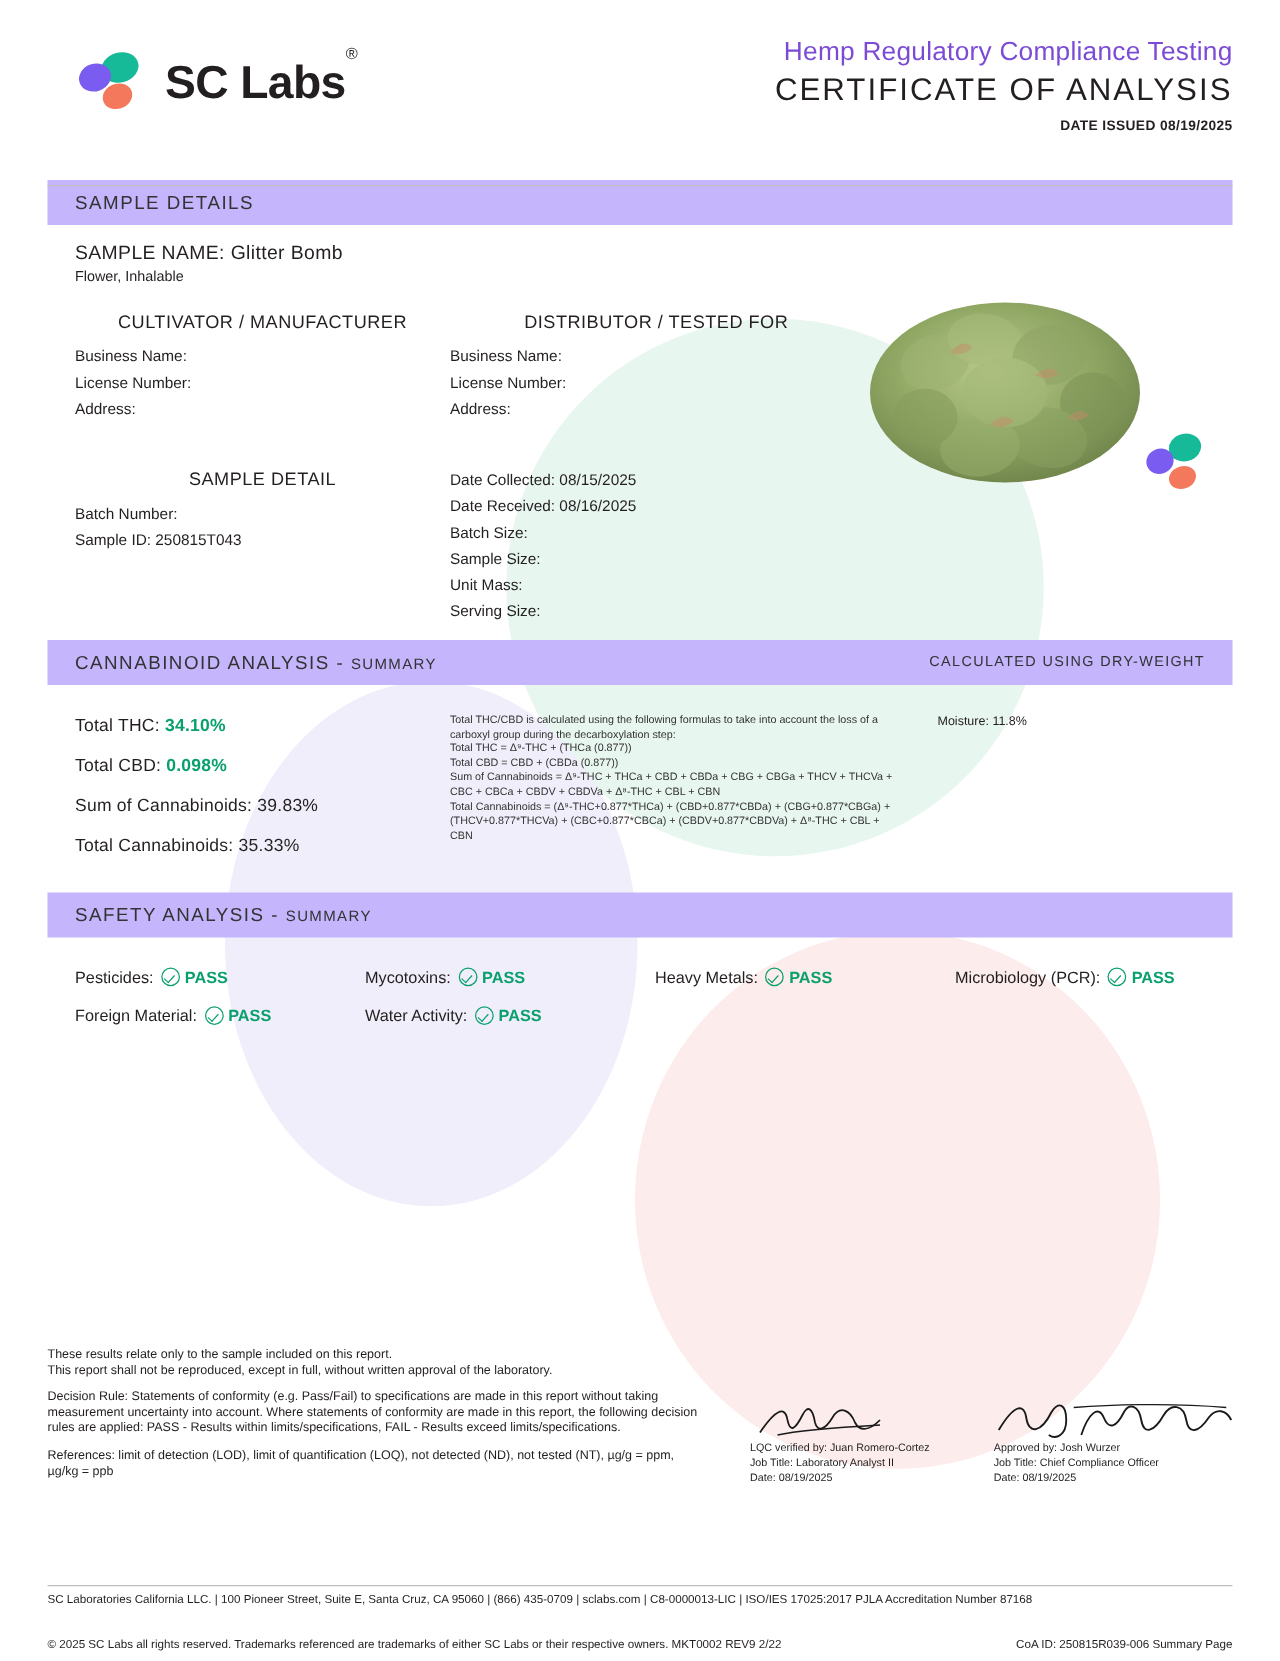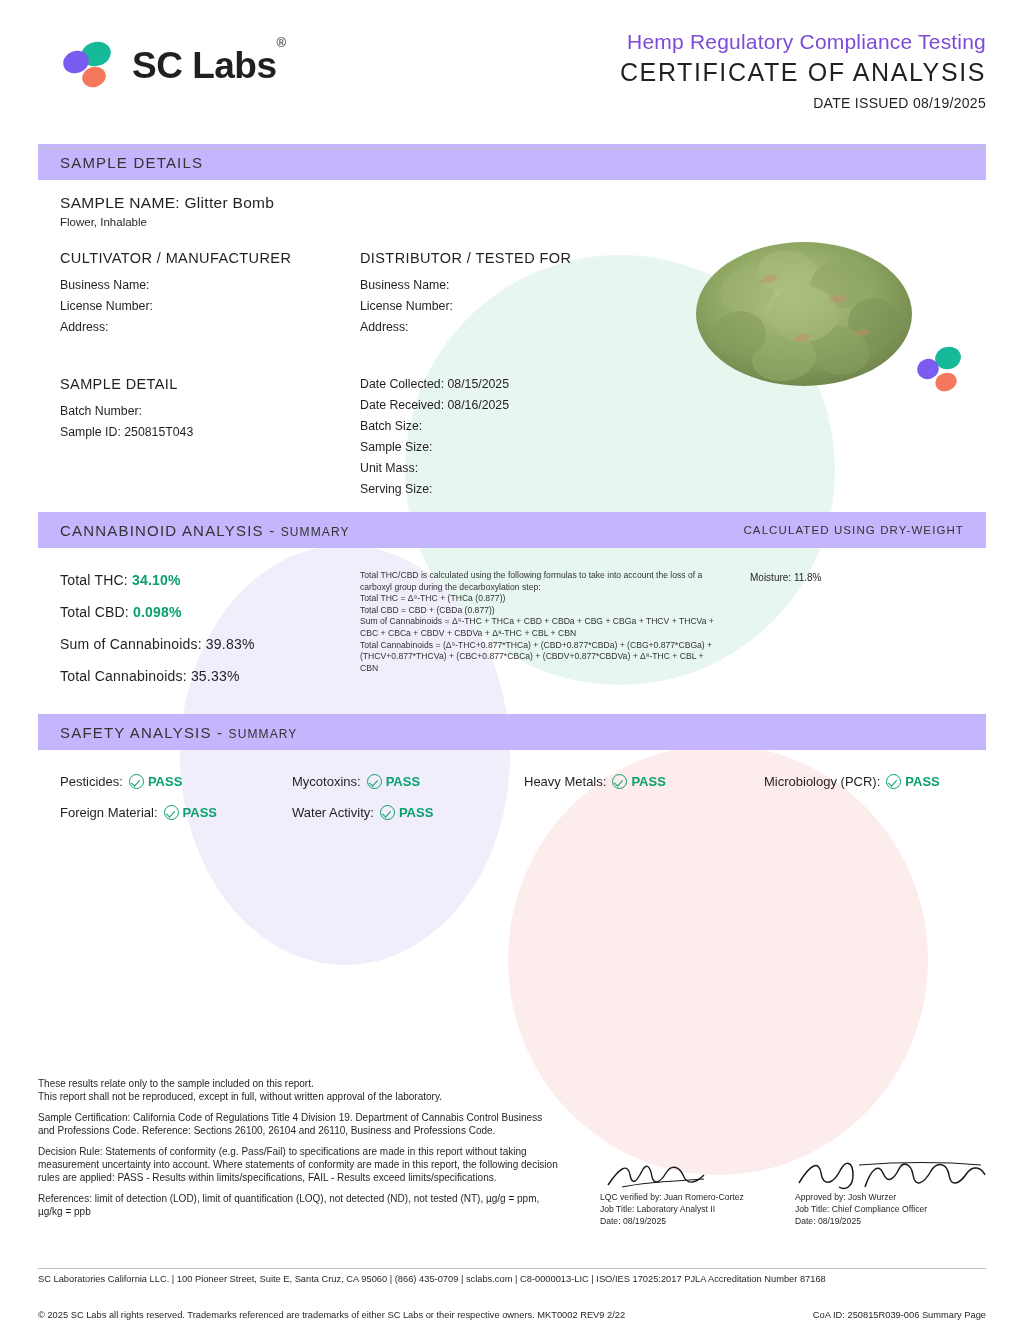--- a/index.html
+++ b/index.html
@@ -75,22 +75,22 @@
     margin-bottom: 4px;
   }
   .hdr-title2 {
     font-size: 25px;
     letter-spacing: 1.6px;
     color: #231f20;
     font-weight: 400;
     margin-bottom: 8px;
   }
   .hdr-date {
-    font-size: 14px;
-    font-weight: normal;
+    font-size: 11px;
+    font-weight: bold;
     letter-spacing: 0.3px;
     color: #231f20;
   }
   .hdr-rule {
     position: absolute;
     left: 38px; right: 38px; top: 148px;
     border-top: 1px solid #bfbfbf;
   }
 
   
@@ -136,20 +136,21 @@
   .cols {
     display: flex;
     margin-top: 22px;
   }
   .col-a { width: 300px; }
   .col-b { width: 330px; }
   .col-head {
     font-size: 14.5px;
     letter-spacing: 0.4px;
     margin-bottom: 9px;
+    text-align: center;
   }
   .field {
     font-size: 12.3px;
     line-height: 21px;
     color: #231f20;
   }
   .block-gap { height: 38px; }
 
   .img-wrap {
     position: absolute;
@@ -244,21 +245,21 @@
     line-height: 12.6px;
     color: #231f20;
     z-index: 3;
   }
   .notes p { margin: 0 0 9px 0; }
 
   
   .sigs {
     position: absolute;
     left: 600px;
-    top: 1157px;
+    top: 1118px;
     width: 400px;
     display: flex;
     z-index: 3;
   }
   .sig { width: 195px; font-size: 8.6px; line-height: 12px; color: #231f20; }
   .sig .scribble { height: 34px; position: relative; }
 
   
   .footer-rule {
     position: absolute;
@@ -484,21 +485,20 @@
             <span>PASS</span>
           </span>
       </div>
     </div>
   </div>
 </div>
 
 <div class="notes">
   <p style="white-space:pre-line">These results relate only to the sample included on this report.
 This report shall not be reproduced, except in full, without written approval of the laboratory.</p>
-  <p>Sample Certification: California Code of Regulations Title 4 Division 19. Department of Cannabis Control Business and Professions Code. Reference: Sections 26100, 26104 and 26110, Business and Professions Code.</p>
   <p>Decision Rule: Statements of conformity (e.g. Pass/Fail) to specifications are made in this report without taking measurement uncertainty into account. Where statements of conformity are made in this report, the following decision rules are applied: PASS - Results within limits/specifications, FAIL - Results exceed limits/specifications.</p>
   <p>References: limit of detection (LOD), limit of quantification (LOQ), not detected (ND), not tested (NT), µg/g = ppm, µg/kg = ppb</p>
 </div>
 
 <div class="sigs">
   <div class="sig">
     <div class="scribble">
       <svg width="150" height="34" viewBox="0 0 150 34">
         <path d="M8 28 C20 10, 28 6, 30 18 C32 28, 36 26, 42 14 C46 6, 50 8, 52 20 C54 28, 60 26, 66 16 C72 6, 80 10, 84 20 C88 28, 96 26, 104 18" stroke="#1a1a1a" stroke-width="1.4" fill="none"></path>
         <path d="M22 30 C40 26, 70 24, 104 22" stroke="#1a1a1a" stroke-width="1.1" fill="none"></path>

